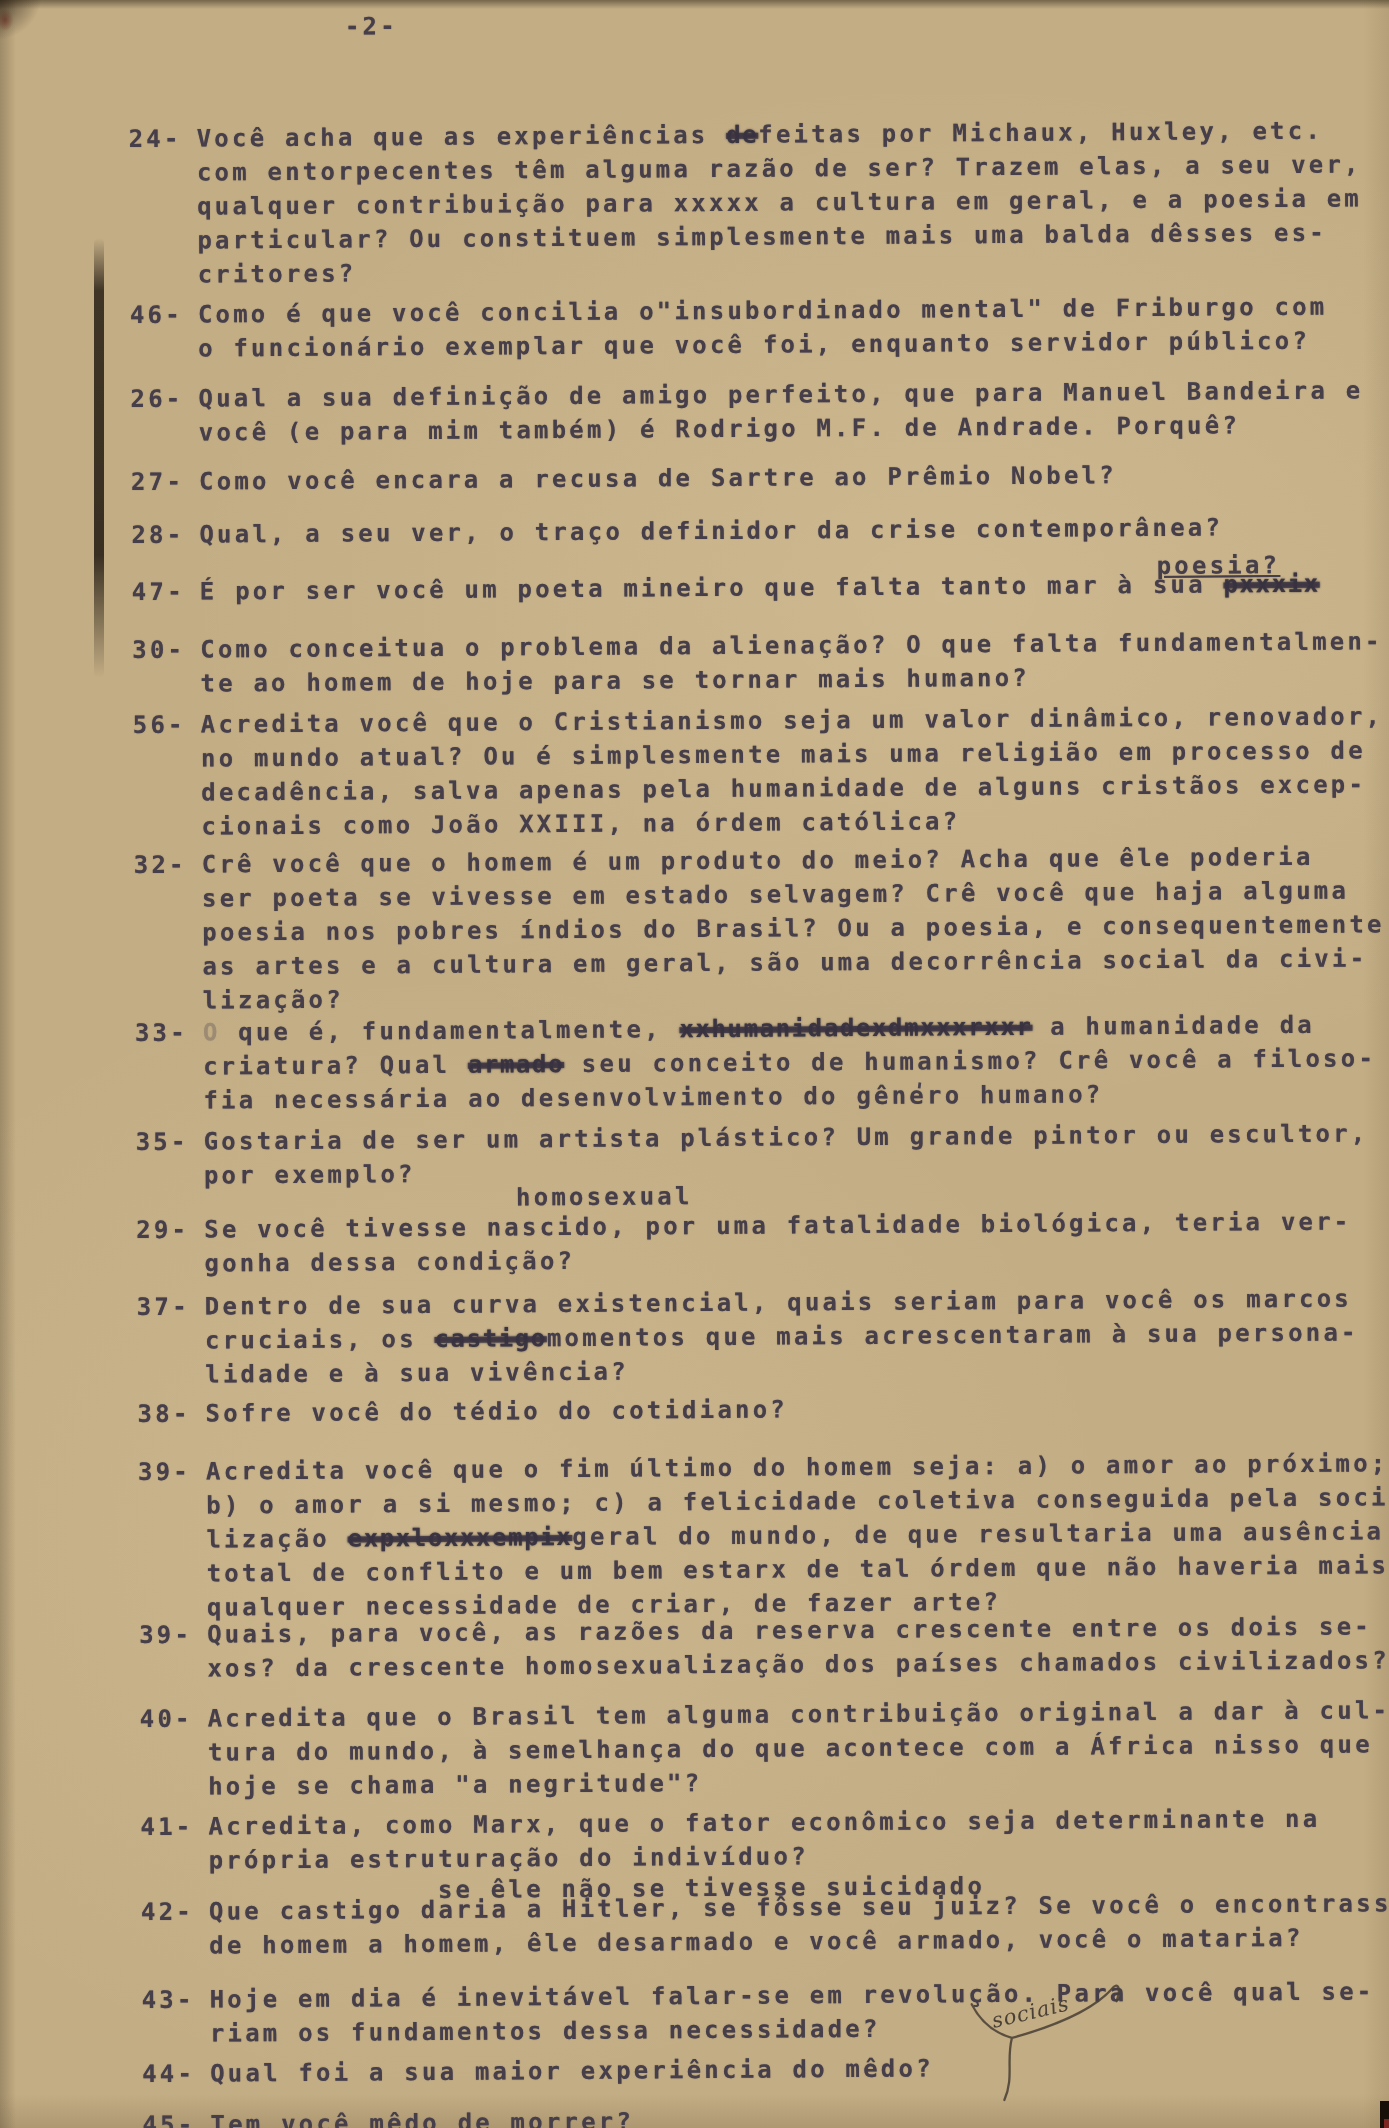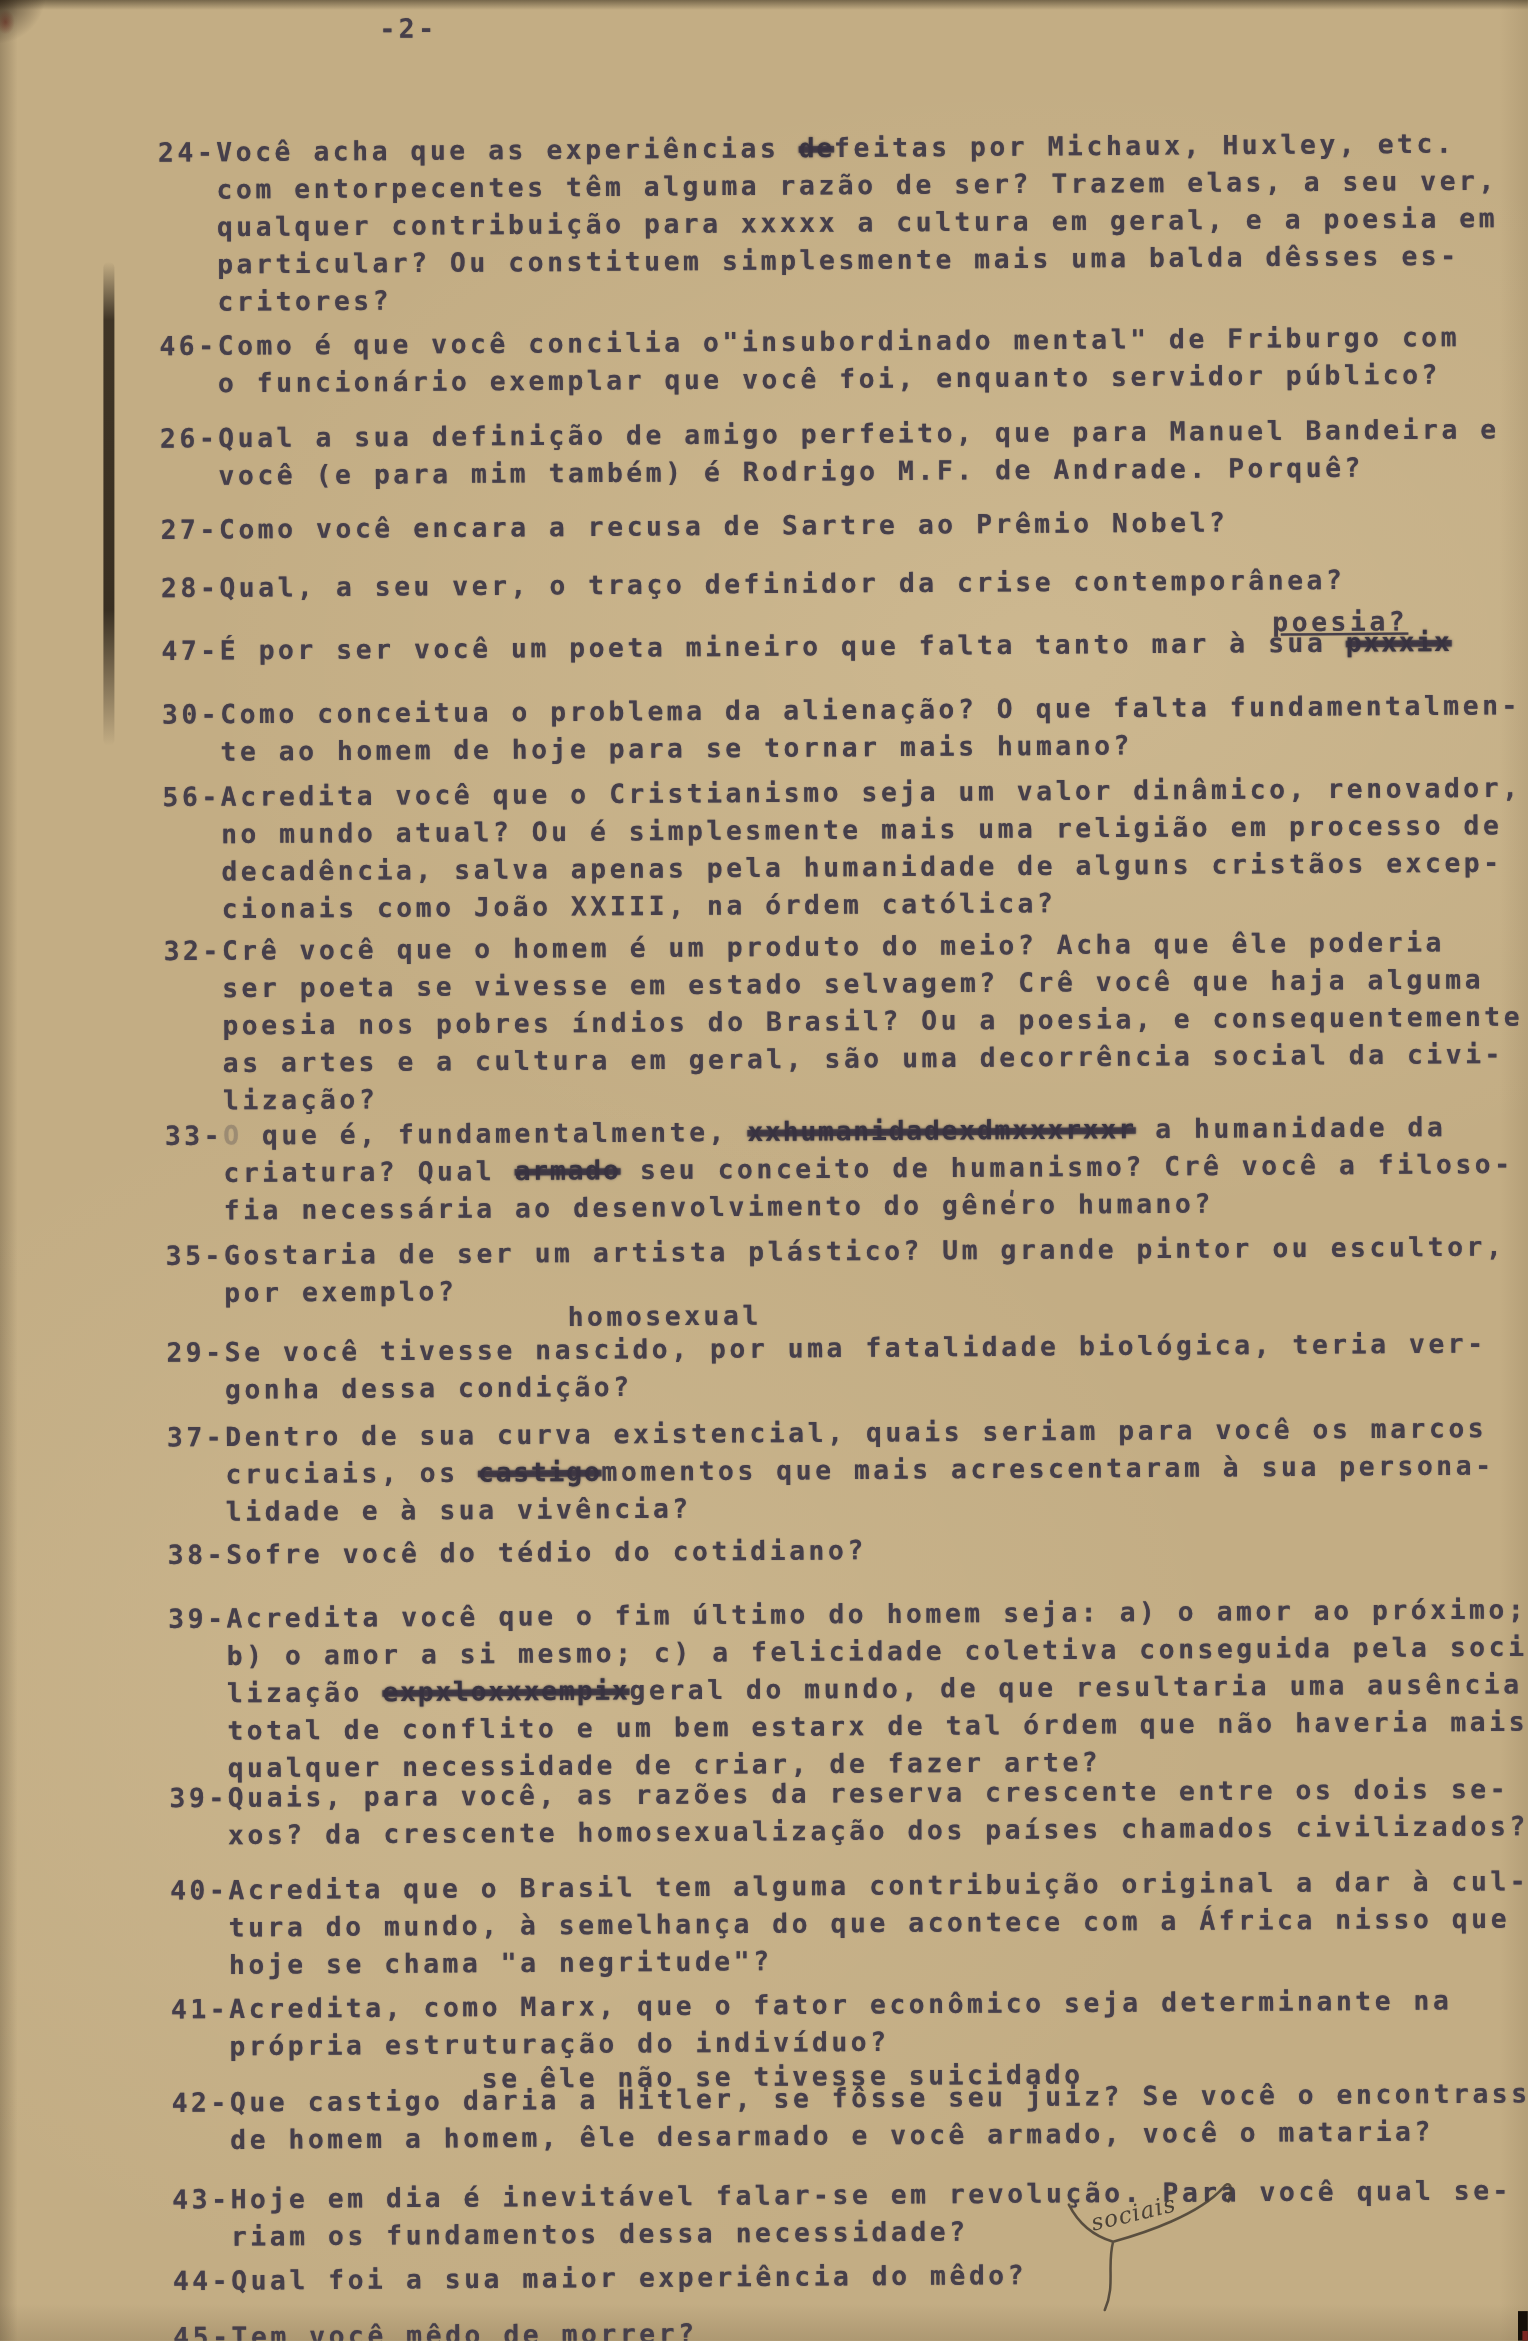--- a/index.html
+++ b/index.html
@@ -22,21 +22,21 @@
     position:absolute;left:352px;top:14px;
     font-size:24px;font-weight:bold;letter-spacing:3.2px;
     color:#463f4a;text-shadow:0 0 1px rgba(64,58,72,.6);
   }
   .q{
     position:absolute;left:135px;padding-left:68px;
     font-size:24px;line-height:34px;letter-spacing:3.2px;font-weight:bold;
     color:#463f4a;text-shadow:0 0 1px rgba(64,58,72,.6);
     white-space:nowrap;
   }
-  .q .num{position:absolute;left:0;top:0;margin-left:15px;}
+  .q .num{position:absolute;left:0;top:0;}
   .line{height:34px;white-space:nowrap;}
   .insert{position:absolute;white-space:nowrap;}
   .st{
     text-decoration:line-through;
     text-decoration-thickness:6px;
     text-decoration-color:rgba(56,50,64,.78);
     letter-spacing:1.6px;color:#3a3541;
     text-shadow:0 0 2px rgba(56,50,64,.8);
   }
   .faint{opacity:.3;}

